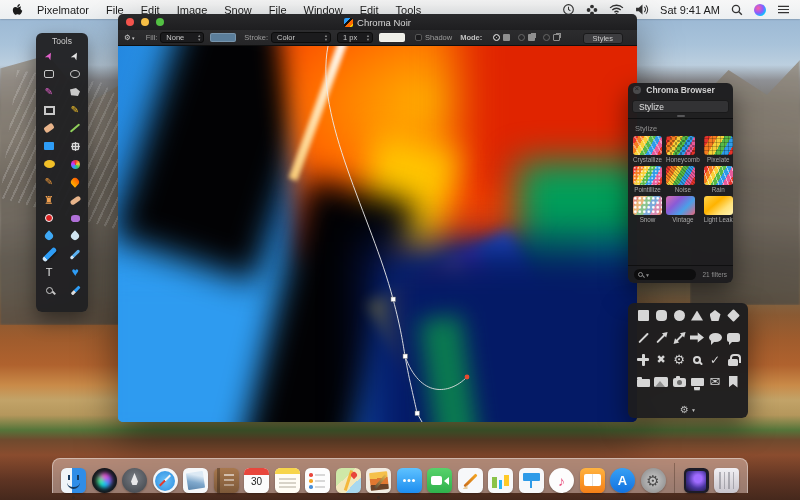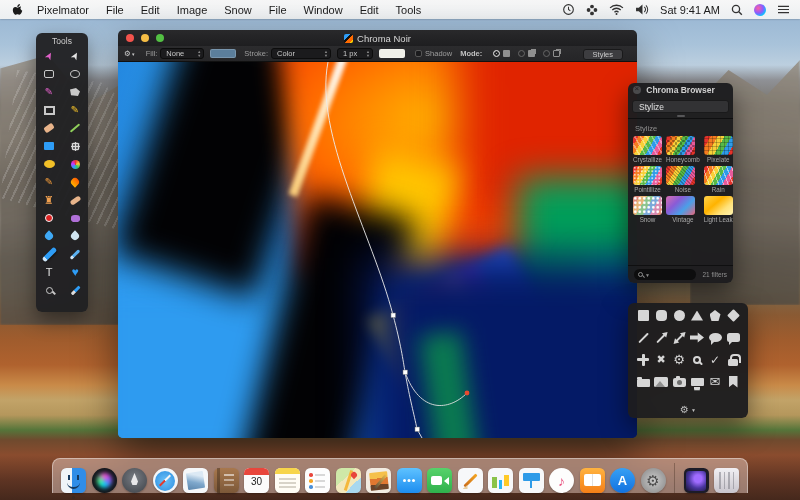--- a/index.html
+++ b/index.html
@@ -41,21 +41,21 @@
   .t-band{width:11px;height:5px;background:#e8b48a;border-radius:3px;transform:rotate(-35deg)}
   .t-eye{width:8px;height:8px;border-radius:50%;background:#d22;border:1px solid #f5f5f5}
   .t-sponge{width:9px;height:7px;background:#b070d8;border-radius:40%}
   .t-drop{width:8px;height:8px;border-radius:0 50% 50% 50%;transform:rotate(45deg)}
   .t-pen{width:17px;height:5px;background:linear-gradient(90deg,#cfe6f8 0 18%,#2e9df6 18%);border-radius:3px;transform:rotate(-45deg);box-shadow:0 1px 2px rgba(0,0,0,.6)}
   .t-pen-s{width:12px;height:3px;background:linear-gradient(90deg,#cfe6f8 0 25%,#5ab0f0 25%);border-radius:2px;transform:rotate(-45deg)}
   .t-mag{width:7px;height:7px;border:1.5px solid #c9c9c9;border-radius:50%;position:relative}
   .t-mag::after{content:"";position:absolute;width:4px;height:1.5px;background:#c9c9c9;transform:rotate(45deg);right:-4px;bottom:-1px}
   .t-eyed{width:11px;height:2.5px;background:linear-gradient(90deg,#ddd 0 40%,#2e9df6 40%);border-radius:1px;transform:rotate(-45deg)}
   
-  #win{position:absolute;left:118px;top:30px;width:519px;height:408px;border-radius:5px;overflow:hidden;box-shadow:0 18px 40px rgba(0,0,0,.5)}
+  #win{position:absolute;left:118px;top:14px;width:519px;height:408px;border-radius:5px;overflow:hidden;box-shadow:0 18px 40px rgba(0,0,0,.5)}
   #titlebar{height:16px;background:linear-gradient(#29292b,#1e1e20);display:flex;align-items:center;position:relative}
   .tl{width:8px;height:8px;border-radius:50%;margin-left:7px}
   .tl.r{background:#f2534c;margin-left:8px}.tl.y{background:#f5bd45}.tl.g{background:#53c043}
   #title-wrap{position:absolute;left:0;right:0;top:0;height:16px;display:flex;align-items:center;justify-content:center;gap:4px;pointer-events:none}
   #title-wrap .doc-ico{width:9px;height:9px;border-radius:2px;background:linear-gradient(135deg,#2e9df6 0 35%,#111 35% 55%,#ff6a00 55% 80%,#ffd400 80%)}
   #title-wrap .t{font-size:9.5px;color:#d6d6d6}
   #toolbar{height:16px;background:linear-gradient(#2c2c2e,#252527);display:flex;align-items:center;font-size:7.5px;color:#9d9d9d;position:relative;border-bottom:1px solid #101010}
   .tb-lab{margin:0 3px 0 8px}
   .dd{height:11px;background:#1b1b1d;border:1px solid #0c0c0c;border-radius:3px;color:#c9c9c9;display:flex;align-items:center;padding:0 2px 0 5px;gap:4px}
   .dd .stp{display:flex;flex-direction:column;font-size:4px;color:#8a8a8a;line-height:.9}

